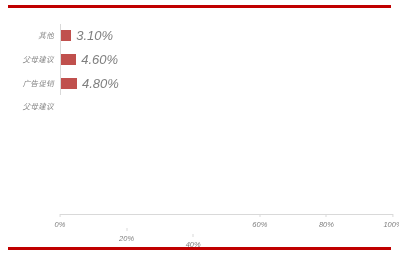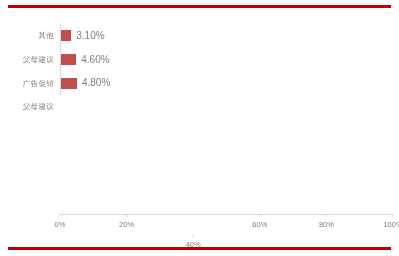--- a/index.html
+++ b/index.html
@@ -31,20 +31,21 @@
   .rule.top { top: 5px; }
   .rule.bottom { bottom: 6px; }
 
   
   .chart {
     position: absolute;
     left: 0;
     top: 18px;
     width: 399px;
     height: 215px;
+    font-style: italic;
   }
   .plot-wrap {
     position: absolute;
     left: 8px;
     top: 0;
     right: 6px;
     bottom: 0;
   }
   .rows {
     position: absolute;
@@ -78,21 +79,21 @@
     border-left: 1px solid #d9d9d9;
     display: flex;
     align-items: center;
   }
   .bar {
     height: 11px;
     background: #c0504d;
     flex: 0 0 auto;
   }
   .val-label {
-    font-size: 10px;
+    font-size: 13px;
     color: #7f7f7f;
     padding-left: 5px;
     white-space: nowrap;
     line-height: 1;
   }
   
   .axis {
     position: absolute;
     left: 52px;
     right: 0;
@@ -171,21 +172,21 @@
           </div>
         </div>
 
       <div class="axis">
         <div class="axis-line"></div>
         <div class="ticks" id="ticks">
             <div class="tick" style="left: 0%;">
               <div class="mark"></div>
               <div class="tlabel">0%</div>
             </div>
-            <div class="tick" style="left: 20%;">
+            <div class="tick" style="left: 20%; margin-top: 14px;">
               <div class="mark"></div>
               <div class="tlabel">20%</div>
             </div>
             <div class="tick" style="left: 40%; margin-top: 20px;">
               <div class="mark"></div>
               <div class="tlabel">40%</div>
             </div>
             <div class="tick" style="left: 60%;">
               <div class="mark"></div>
               <div class="tlabel">60%</div>

